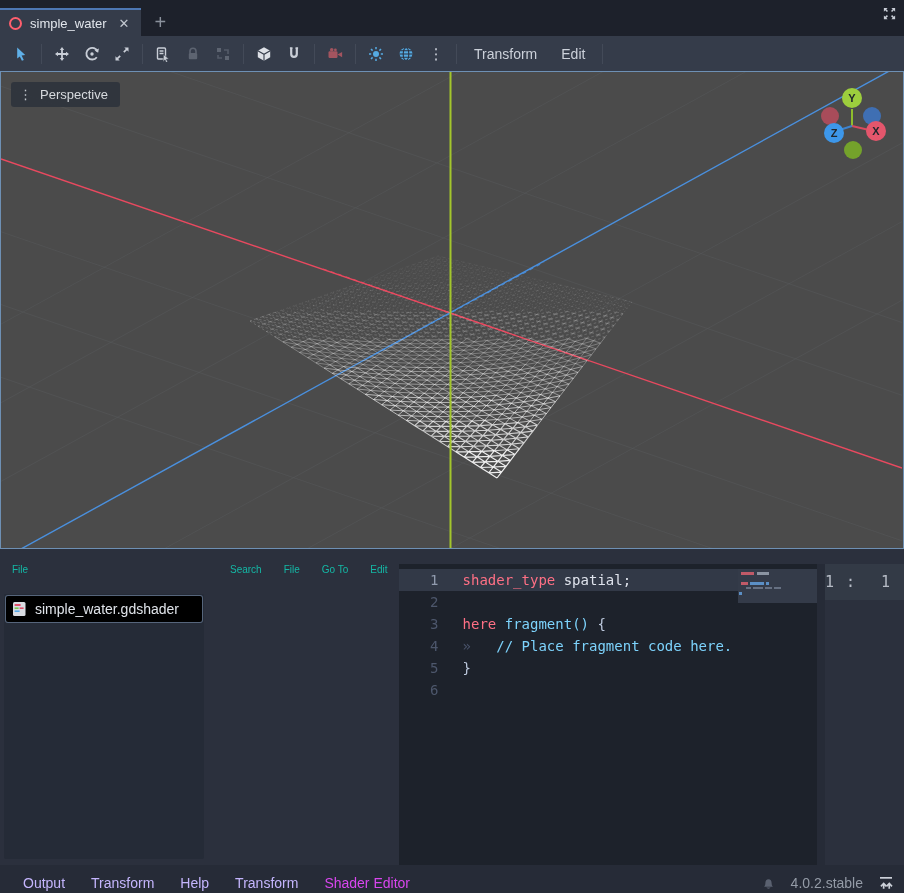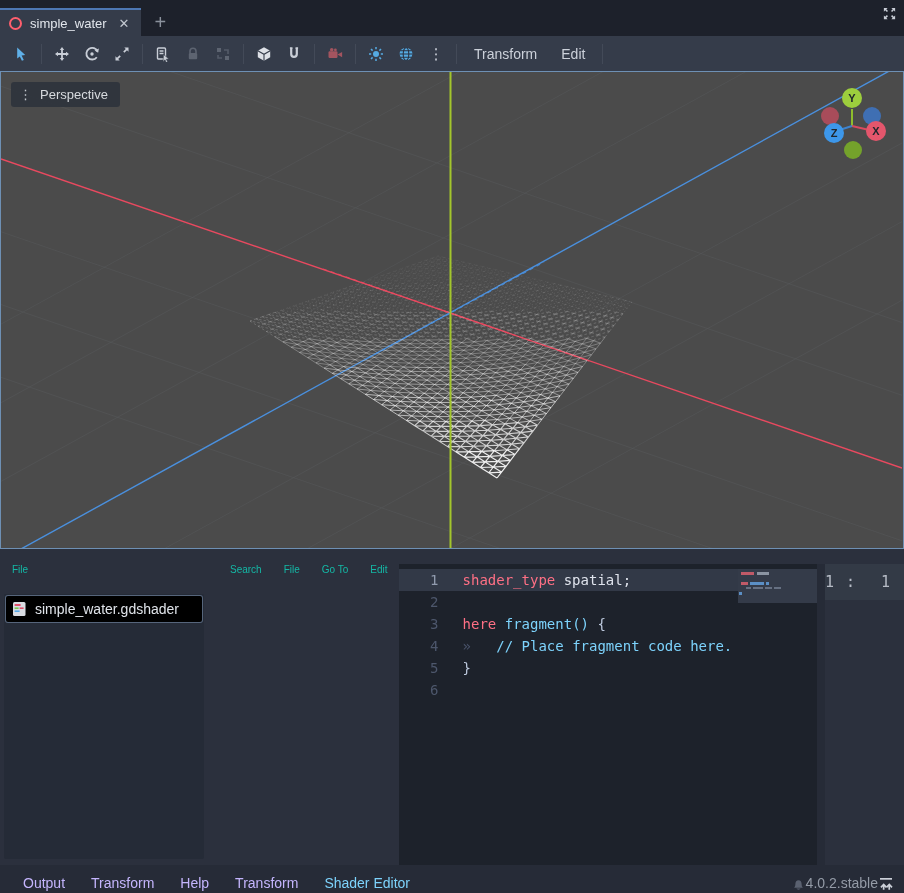--- a/index.html
+++ b/index.html
@@ -58,22 +58,22 @@
   .scroll-track{position:absolute;right:0;top:0;bottom:0;width:8px;background:#262b37}
   .minimap{position:absolute;right:8px;top:5px;width:79px;height:34px;background:#343b49}
   .mark{position:absolute;height:3px}
   .ed-status{height:36px;background:#333a46;display:flex;align-items:center;justify-content:flex-end;
              padding-right:14px;font-family:"DejaVu Sans Mono",monospace;font-size:15px;color:#b6bbc5;flex:none}
   .ed-status .sep{margin-left:12px}
   .ed-status .col{margin-left:26px}
   
   .bottombar{height:35px;background:#262b37;display:flex;align-items:center;padding:0 10px}
   .btab{padding:0 13px;font-size:14px;color:#c4b5fd}
-  .btab.active{color:#7dd3fc}
-  .bright{margin-left:auto;display:flex;align-items:flex-end;gap:0}
+  .btab.active{color:#d946ef}
+  .bright{margin-left:auto;display:flex;align-items:center;gap:15px}
   .version{font-size:14px;color:#949ba7}
 </style>
 </head>
 <body>
 
 <div class="tabbar">
   <div class="scene-tab">
     <span class="scene-icon"></span>
     <span class="tab-label">simple_water</span>
     <span class="tab-close">✕</span>

